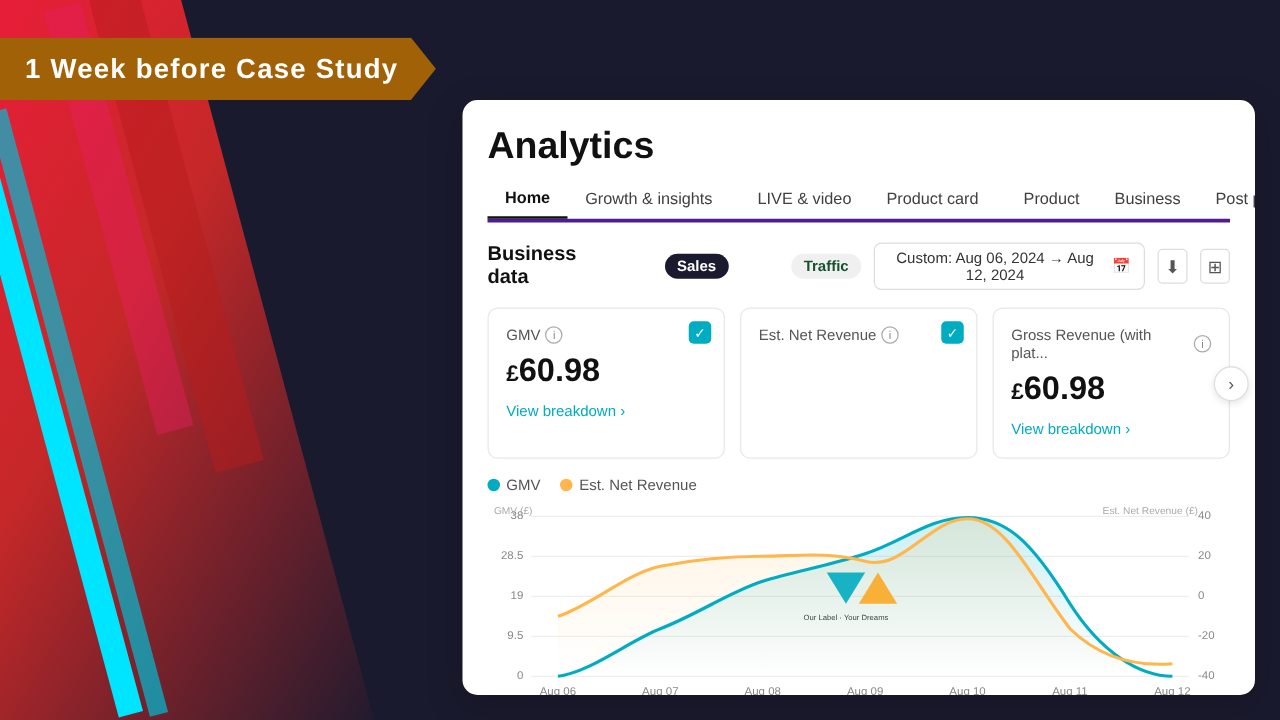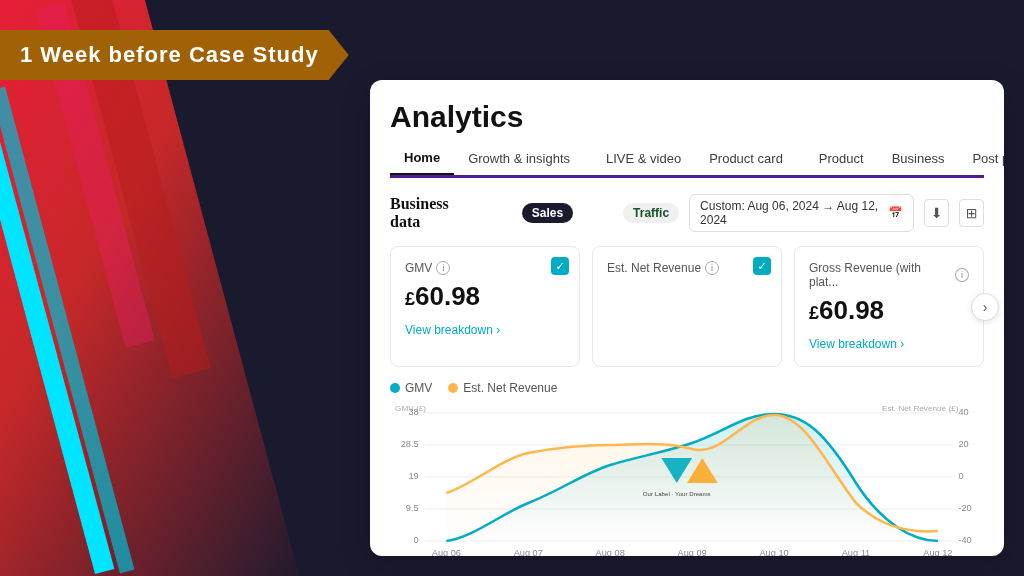--- a/index.html
+++ b/index.html
@@ -154,21 +154,20 @@
       display: flex;
       align-items: center;
       gap: 10px;
       margin-bottom: 14px;
     }
 
     .business-data-title {
       font-size: 16px;
       font-weight: 700;
       color: #111;
-      font-family: Liberation Serif, serif;
     }
 
     .badge {
       padding: 3px 10px;
       border-radius: 20px;
       font-size: 12px;
       font-weight: 600;
       cursor: pointer;
       margin-left: 40px;
     }
@@ -187,20 +186,21 @@
       margin-left: auto;
       display: flex;
       align-items: center;
       gap: 8px;
       border: 1px solid #ddd;
       border-radius: 6px;
       padding: 4px 10px;
       font-size: 12px;
       color: #333;
       cursor: pointer;
+      text-align: center;
     }
 
     .icon-btn {
       width: 28px;
       height: 28px;
       display: flex;
       align-items: center;
       justify-content: center;
       border: 1px solid #ddd;
       border-radius: 4px;

